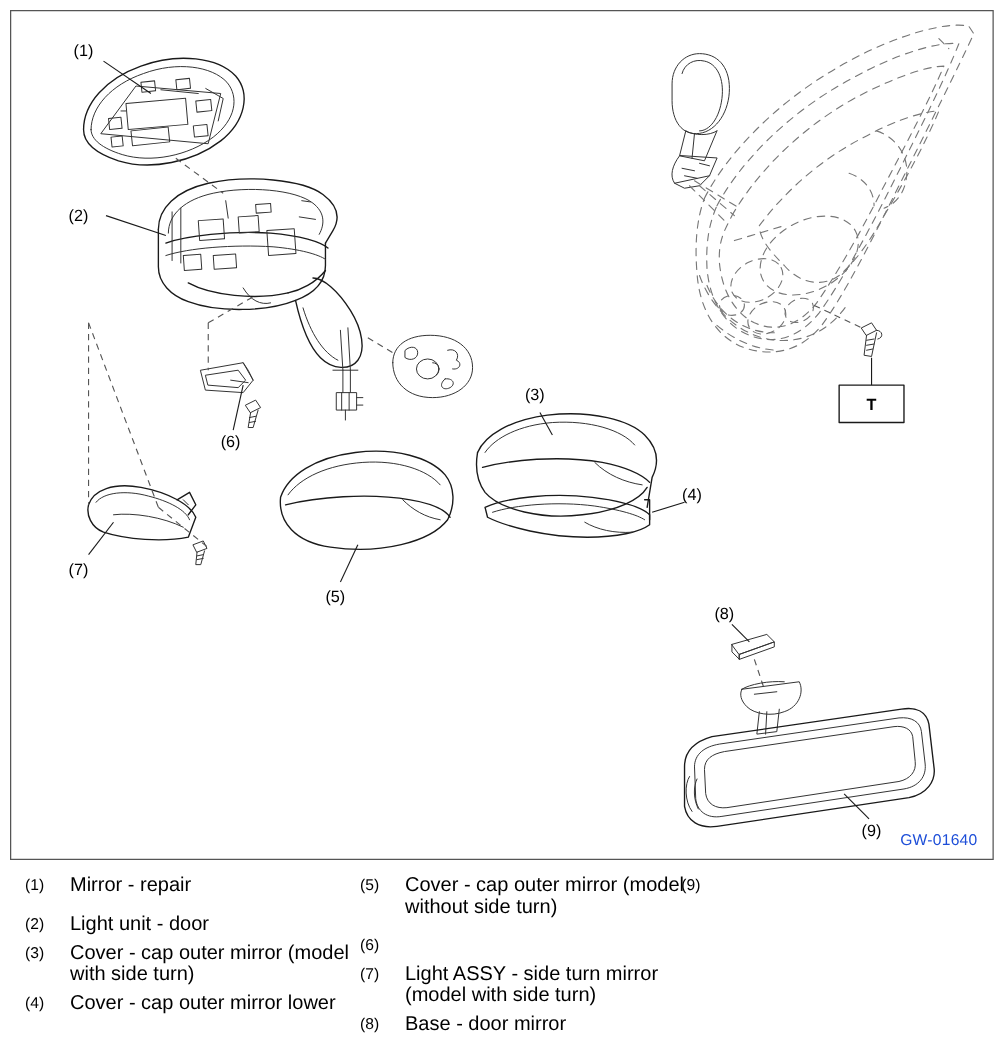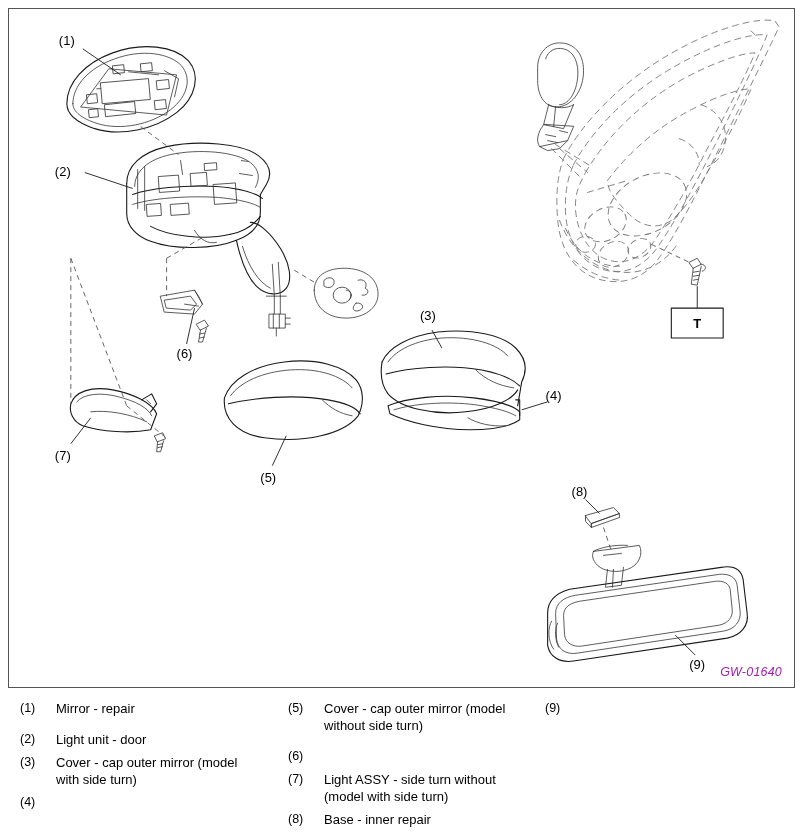--- a/index.html
+++ b/index.html
@@ -38,23 +38,22 @@
     display: block;
   }
 
   
   #figure-id {
     position: absolute;
     right: 12px;
     bottom: 8px;
     font-size: 12.5px;
     letter-spacing: 0.2px;
-    color: #a21caf;
+    color: #1d4ed8;
     white-space: nowrap;
-    font-style: italic;
   }
 
   
   #legend {
     position: absolute;
     left: 8px;
     top: 700px;
     width: 787px;
     height: 128px;
   }
@@ -73,21 +72,21 @@
   }
   .legend-num {
     flex: 0 0 auto;
     width: 36px;
     font-size: 12.5px;
     line-height: 17px;
     white-space: nowrap;
   }
   .legend-label {
     flex: 1 1 auto;
-    font-size: 13px;
+    font-size: 16px;
     line-height: 17px;
     white-space: pre-line;
   }
 
   
   .ln   { fill: none; stroke: #1a1a1a; stroke-width: 1.1; stroke-linecap: round; stroke-linejoin: round; }
   .ln-t { fill: none; stroke: #333333; stroke-width: 0.8; stroke-linecap: round; stroke-linejoin: round; }
   .ph   { fill: none; stroke: #777777; stroke-width: 0.9; stroke-dasharray: 6 5; stroke-linecap: round; stroke-linejoin: round; }
   .lead { fill: none; stroke: #1a1a1a; stroke-width: 0.9; }
   .lead-d { fill: none; stroke: #555555; stroke-width: 0.9; stroke-dasharray: 5 4; }
@@ -410,40 +409,41 @@
       <span class="legend-num">(2)</span>
       <span class="legend-label">Light unit - door</span>
     </div>
     <div class="legend-entry">
       <span class="legend-num">(3)</span>
       <span class="legend-label">Cover - cap outer mirror (model
 with side turn)</span>
     </div>
     <div class="legend-entry">
       <span class="legend-num">(4)</span>
+      <span class="legend-label">Cover - cap outer mirror lower</span>
     </div>
   </div>
 
   <div class="legend-col" id="legend-col-2">
     <div class="legend-entry">
       <span class="legend-num">(5)</span>
       <span class="legend-label">Cover - cap outer mirror (model
 without side turn)</span>
     </div>
     <div class="legend-entry" style="margin-top:14px;">
       <span class="legend-num">(6)</span>
     </div>
     <div class="legend-entry">
       <span class="legend-num">(7)</span>
-      <span class="legend-label">Light ASSY - side turn without
+      <span class="legend-label">Light ASSY - side turn mirror
 (model with side turn)</span>
     </div>
     <div class="legend-entry">
       <span class="legend-num">(8)</span>
-      <span class="legend-label">Base - inner repair</span>
+      <span class="legend-label">Base - door mirror</span>
     </div>
   </div>
 
   <div class="legend-col" id="legend-col-3">
     <div class="legend-entry">
       <span class="legend-num">(9)</span>
     </div>
   </div>
 
 </div>

